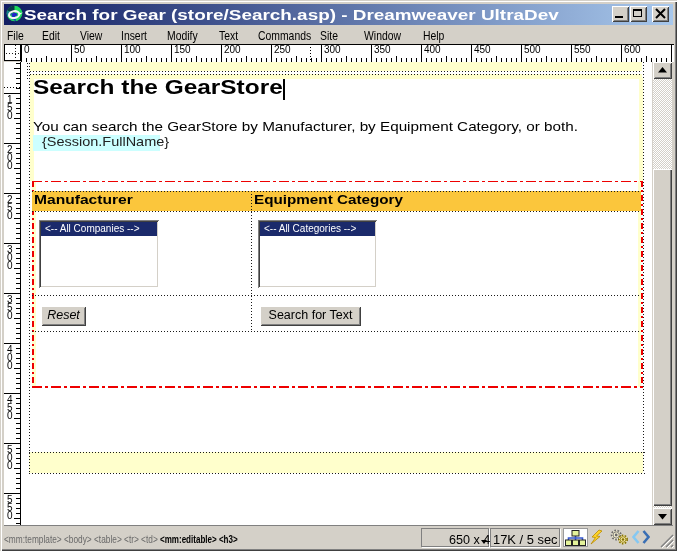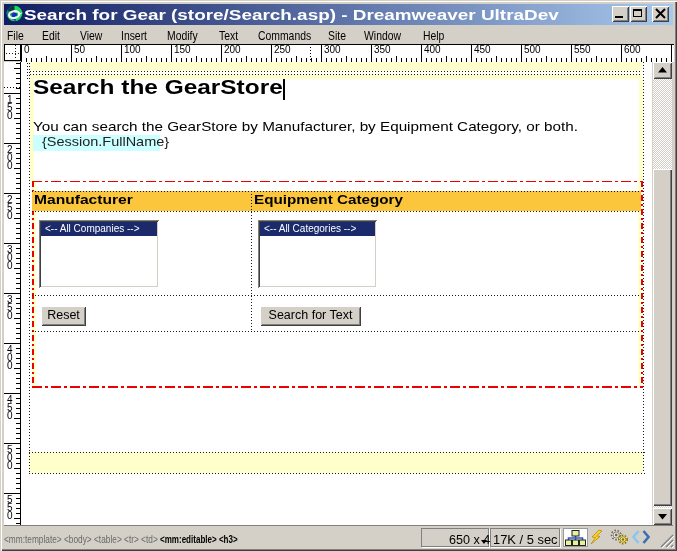--- a/index.html
+++ b/index.html
@@ -45,21 +45,21 @@
 </div>
 
 <div class="abs" style="left:4px;top:25px;width:669px;height:19px;background:#d4d0c8;"></div>
 <div class="abs" style="left:7px;top:26px;height:15px;"><span class="sx" style="line-height:15px;font-size:13px;color:#000;transform:scale(0.8,1);">File</span></div>
 <div class="abs" style="left:42px;top:26px;height:15px;"><span class="sx" style="line-height:15px;font-size:13px;color:#000;transform:scale(0.8,1);">Edit</span></div>
 <div class="abs" style="left:80px;top:26px;height:15px;"><span class="sx" style="line-height:15px;font-size:13px;color:#000;transform:scale(0.8,1);">View</span></div>
 <div class="abs" style="left:121px;top:26px;height:15px;"><span class="sx" style="line-height:15px;font-size:13px;color:#000;transform:scale(0.8,1);">Insert</span></div>
 <div class="abs" style="left:167px;top:26px;height:15px;"><span class="sx" style="line-height:15px;font-size:13px;color:#000;transform:scale(0.8,1);">Modify</span></div>
 <div class="abs" style="left:219px;top:26px;height:15px;"><span class="sx" style="line-height:15px;font-size:13px;color:#000;transform:scale(0.8,1);">Text</span></div>
 <div class="abs" style="left:258px;top:26px;height:15px;"><span class="sx" style="line-height:15px;font-size:13px;color:#000;transform:scale(0.8,1);">Commands</span></div>
-<div class="abs" style="left:328px;top:26px;height:15px;"><span class="sx" style="line-height:15px;font-size:13px;color:#000;transform:scale(0.8,1);">Site</span></div>
+<div class="abs" style="left:320px;top:26px;height:15px;"><span class="sx" style="line-height:15px;font-size:13px;color:#000;transform:scale(0.8,1);">Site</span></div>
 <div class="abs" style="left:364px;top:26px;height:15px;"><span class="sx" style="line-height:15px;font-size:13px;color:#000;transform:scale(0.8,1);">Window</span></div>
 <div class="abs" style="left:423px;top:26px;height:15px;"><span class="sx" style="line-height:15px;font-size:13px;color:#000;transform:scale(0.8,1);">Help</span></div>
 
 <div class="abs" style="left:4px;top:44px;width:17px;height:17px;background:#fff;border:1px solid #000;"></div>
 <div class="doth" style="left:6px;top:53px;width:13px;"></div>
 <div class="dotv" style="left:15px;top:45px;height:15px;"></div>
 
 <div class="abs" style="left:21px;top:44px;width:653px;height:18px;background:#fff;border-top:1px solid #000;"></div>
 <svg width="653" height="18" style="position:absolute;left:21px;top:44px">
     <line x1="0.5" y1="0" x2="0.5" y2="18" stroke="#000" stroke-width="1"></line>
@@ -372,21 +372,21 @@
   <div class="abs" style="left:233px;top:128px;height:19px;"><span class="sx" style="line-height:19px;font-size:13px;font-weight:bold;color:#000;transform:scale(1.172,1);">Equipment Category</span></div>
   <div class="abs" style="left:13px;top:128px;height:19px;"><span class="sx" style="line-height:19px;font-size:13px;font-weight:bold;color:#000;transform:scale(1.2,1);">Manufacturer</span></div>
 
   <div class="abs" style="left:18px;top:158px;width:120px;height:68px;background:#fff;box-shadow: inset 1px 1px 0 #808080, inset -1px -1px 0 #fff, inset 2px 2px 0 #404040, inset -2px -2px 0 #d4d0c8;">
     <div class="abs" style="left:2px;top:2px;right:2px;height:13.5px;background:#1b2a6b;color:#fff;font-size:10px;line-height:13.5px;padding-left:4px;white-space:nowrap;">&lt;-- All Companies --&gt;</div>
   </div>
   <div class="abs" style="left:237px;top:158px;width:119px;height:68px;background:#fff;box-shadow: inset 1px 1px 0 #808080, inset -1px -1px 0 #fff, inset 2px 2px 0 #404040, inset -2px -2px 0 #d4d0c8;">
     <div class="abs" style="left:2px;top:2px;right:2px;height:13.5px;background:#1b2a6b;color:#fff;font-size:10px;line-height:13.5px;padding-left:4px;white-space:nowrap;">&lt;-- All Categories --&gt;</div>
   </div>
 
-  <div class="btn" style="left:20px;top:244px;width:45px;height:20px;font-size:12.5px;line-height:18px;">Reset</div>
+  <div class="btn" style="left:20px;top:244px;width:45px;height:20px;font-size:12.5px;line-height:18px;font-style:italic;">Reset</div>
   <div class="btn" style="left:239px;top:244px;width:101px;height:20px;font-size:12.5px;line-height:18px;">Search for Text</div>
 
 </div>
 
 <div class="abs" style="left:653px;top:62px;width:19px;height:462.5px;background:repeating-conic-gradient(#ffffff 0% 25%, #d4d0c8 0% 50%) 0 0/2px 2px;"></div>
 <div class="capbtn" style="left:653px;top:62px;width:19px;height:17px;">
   <svg width="19" height="17">
       <path d="M9.5 5 L14 10.5 L5 10.5 Z" fill="#000"></path>
     </svg>
 </div>

